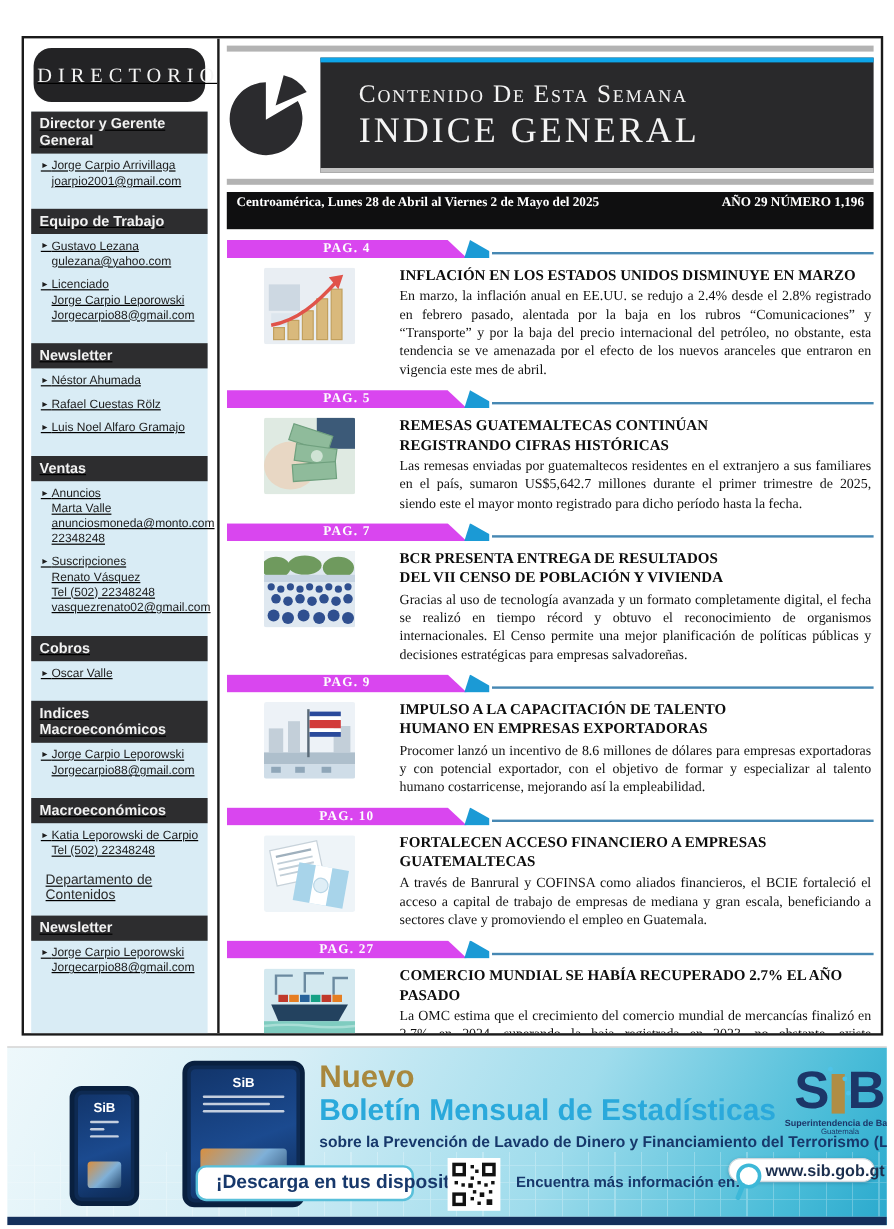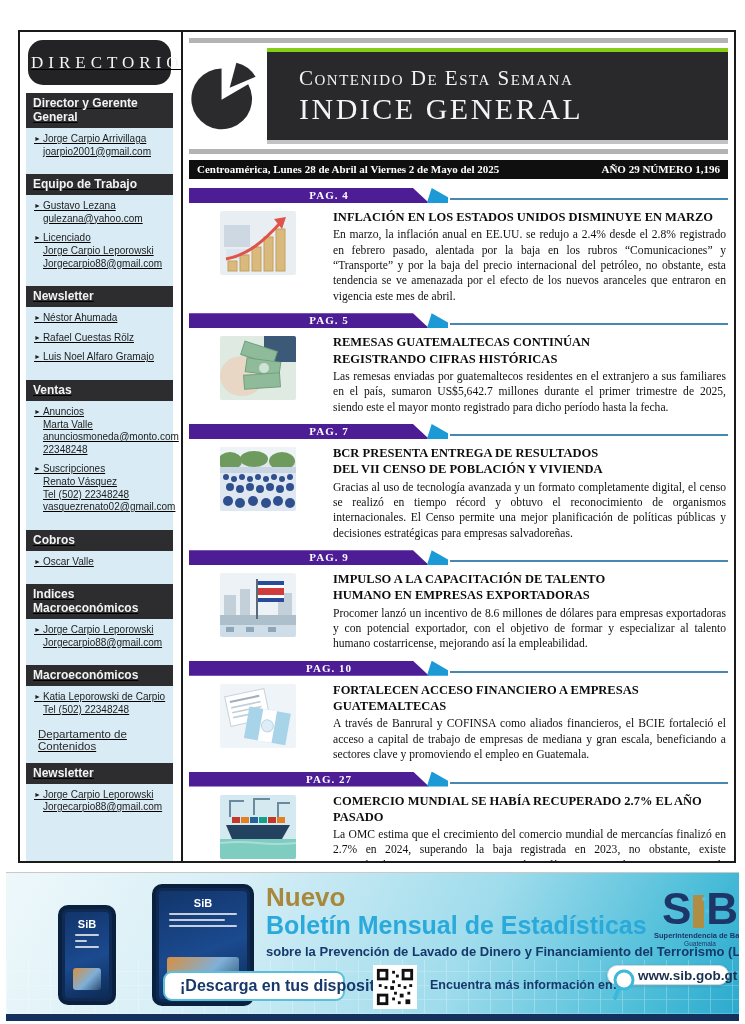--- a/index.html
+++ b/index.html
@@ -28,36 +28,36 @@
   .sb-foot{font-size:11.5px;color:#2a2a2a;padding:4px 2px 2px 4px;}
   .sb-plain{padding:10px 4px 0 6px;}
   .sb-plain .pt{font-size:12px;color:#4a4a4a;margin-bottom:2px;}
   .sb-gap{height:26px;}
 
   
   #content{flex:1;padding:6px 6px 0 6px;box-sizing:border-box;overflow:hidden;}
   .silver-bar{height:5px;background:#b3b3b3;}
   .hdr-row{display:flex;align-items:stretch;margin:5px 0 5px 0;height:96px;}
   .pie-wrap{width:78px;display:flex;align-items:center;justify-content:flex-start;}
-  .title-box{flex:1;background:#29292b;border-top:4px solid #84cc16;border-bottom:4px solid #c2c2c2;
+  .title-box{flex:1;background:#29292b;border-top:4px solid #0ea5e9;border-bottom:4px solid #c2c2c2;
              color:#f4f4f4;font-family:"Liberation Serif","DejaVu Serif",serif;
              display:flex;flex-direction:column;justify-content:center;padding-left:32px;box-sizing:border-box;}
   .kicker{font-variant:small-caps;font-size:21px;letter-spacing:1.5px;}
   .big-title{font-size:30px;letter-spacing:2.5px;margin-top:1px;}
   .date-bar{margin-top:6px;background:#0f0f10;color:#fff;display:flex;justify-content:space-between;
             align-items:center;font-family:"Liberation Serif","DejaVu Serif",serif;
-            font-weight:bold;font-size:11px;padding:3px 8px 4px 8px;}
+            font-weight:bold;font-size:11px;padding:3px 8px 16px 8px;}
 
   
   .article{margin-top:9px;}
   .band{display:flex;align-items:stretch;height:15px;}
-  .band-bar{width:200px;background:#4c1d95;color:#fdfdfd;text-align:center;
+  .band-bar{width:200px;background:#d946ef;color:#fdfdfd;text-align:center;
             font-family:"Liberation Serif","DejaVu Serif",serif;font-weight:bold;font-size:11px;
             line-height:15px;letter-spacing:1px;
-            clip-path:polygon(0 0,calc(100% - 16px) 0,100% 100%,0 100%);padding-left:40px;}
+            clip-path:polygon(0 0,calc(100% - 16px) 0,100% 100%,0 100%);}
   .band-tail{width:24px;background:#1b9ad5;margin-left:-5px;
              clip-path:polygon(32% 0,100% 62%,100% 100%,12% 100%);}
   .band-line{flex:1;align-self:flex-end;height:2px;background:#4788b3;margin:0 0 3px 2px;}
   .a-row{display:flex;margin:6px 0 0 31px;}
   .thumb{width:76px;height:64px;min-width:76px;border-radius:2px;overflow:hidden;margin-top:2px;}
   .a-text{margin-left:37px;padding-right:2px;}
   .a-title{font-family:"Liberation Serif","DejaVu Serif",serif;font-weight:bold;font-size:12.5px;
            line-height:1.3;color:#0d0d0d;white-space:pre-line;}
   .a-body{font-family:"Liberation Serif","DejaVu Serif",serif;font-size:11.6px;line-height:1.33;
           color:#111;text-align:justify;margin-top:2px;}
@@ -318,21 +318,21 @@
                     <circle cx="20" cy="56" r="5"></circle>
                     <circle cx="33" cy="54" r="5"></circle>
                     <circle cx="46" cy="56" r="5"></circle>
                     <circle cx="58" cy="54" r="5"></circle>
                     <circle cx="70" cy="56" r="5"></circle>
                   </g>
                 </svg></div>
               <div class="a-text">
                 <div class="a-title">BCR PRESENTA ENTREGA DE RESULTADOS
 DEL VII CENSO DE POBLACIÓN Y VIVIENDA</div>
-                <div class="a-body">Gracias al uso de tecnología avanzada y un formato completamente digital, el censo se realizó en tiempo récord y obtuvo el reconocimiento de organismos internacionales. El Censo permite una mejor planificación de políticas públicas y decisiones estratégicas para empresas salvadoreñas.</div>
+                <div class="a-body">Gracias al uso de tecnología avanzada y un formato completamente digital, el fecha se realizó en tiempo récord y obtuvo el reconocimiento de organismos internacionales. El Censo permite una mejor planificación de políticas públicas y decisiones estratégicas para empresas salvadoreñas.</div>
               </div>
             </div>
           </div>
           <div class="article">
             <div class="band">
               <div class="band-bar">PAG. 9</div>
               <div class="band-tail"></div>
               <div class="band-line"></div>
             </div>
             <div class="a-row">

